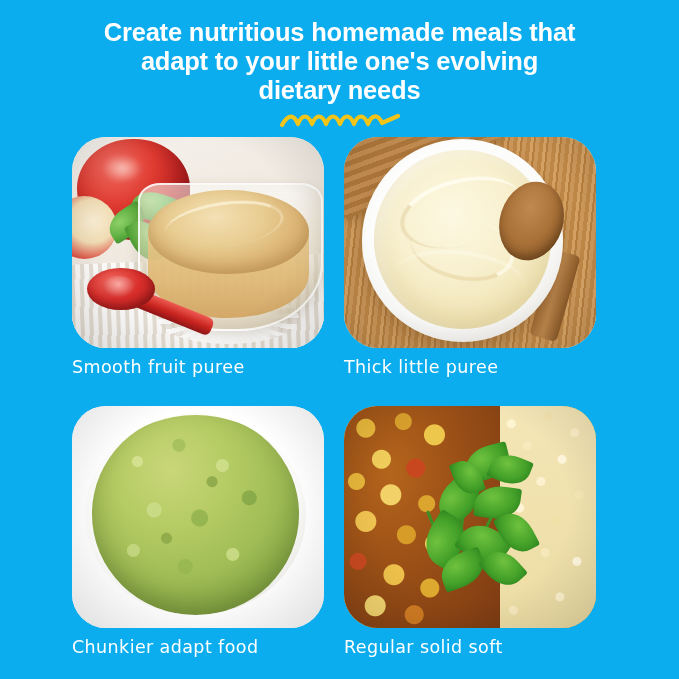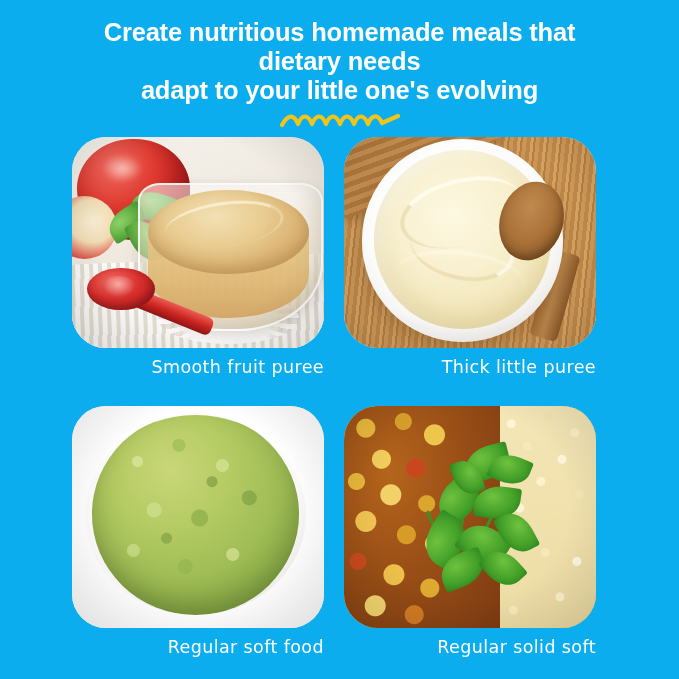--- a/index.html
+++ b/index.html
@@ -72,21 +72,21 @@
     width: 252px;
     height: 211px;
     border-radius: 34px;
     overflow: hidden;
     background: #f2efe8;
   }
   .cell-r1 .photo { height: 222px; }
 
   .caption {
     margin-top: 9px;
-    text-align: right;
+    text-align: left;
     color: #FFFFFF;
     font-family: "DejaVu Sans", sans-serif;
     font-size: 17.5px;
     font-weight: normal;
     letter-spacing: 0.4px;
     line-height: 21px;
   }
 
   
   .layer { position: absolute; }
@@ -355,22 +355,22 @@
     pointer-events: none;
   }
 </style>
 </head>
 <body>
 
 <div id="poster">
 
   <div class="headline">
     <span class="line">Create nutritious homemade meals that</span>
+    <span class="line">adapt to your little one's evolving</span>
     <span class="line">dietary needs</span>
-    <span class="line">adapt to your little one's evolving</span>
   </div>
 
   <div class="squiggle-wrap">
     <svg width="124" height="22" viewBox="0 0 124 22">
       <path d="M4 15 C 10 4, 16 4, 20 14 C 24 4, 30 4, 34 14 C 38 4, 44 4, 48 14 C 52 4, 58 4, 62 14 C 66 4, 72 4, 76 14 C 80 4, 86 4, 90 14 C 94 4, 100 4, 104 13 L 120 6" fill="none" stroke="#F0C419" stroke-width="4.2" stroke-linecap="round" stroke-linejoin="round"></path>
     </svg>
   </div>
 
   <div class="grid">
 
@@ -418,21 +418,21 @@
 
     <div class="cell cell-r1 cell-c0">
       <div class="photo">
         <div class="layer p3-bg"></div>
         <div class="layer p3-bowl"></div>
         <div class="layer p3-mash"></div>
         <div class="layer p3-tex"></div>
         <div class="layer p3-rim"></div>
         <div class="layer vignette"></div>
       </div>
-      <div class="caption">Regular soft food</div>
+      <div class="caption">Chunkier adapt food</div>
     </div>
 
     <div class="cell cell-r1 cell-c1">
       <div class="photo">
         <div class="layer p4-bg"></div>
         <div class="layer p4-couscous"></div>
         <div class="layer p4-curry"></div>
         <div class="layer p4-curry-bits"></div>
         <div class="layer p4-herb">
           <div class="p4-stem" style="left:46%;top:30%;width:3px;height:48%;transform:rotate(9deg);"></div>

